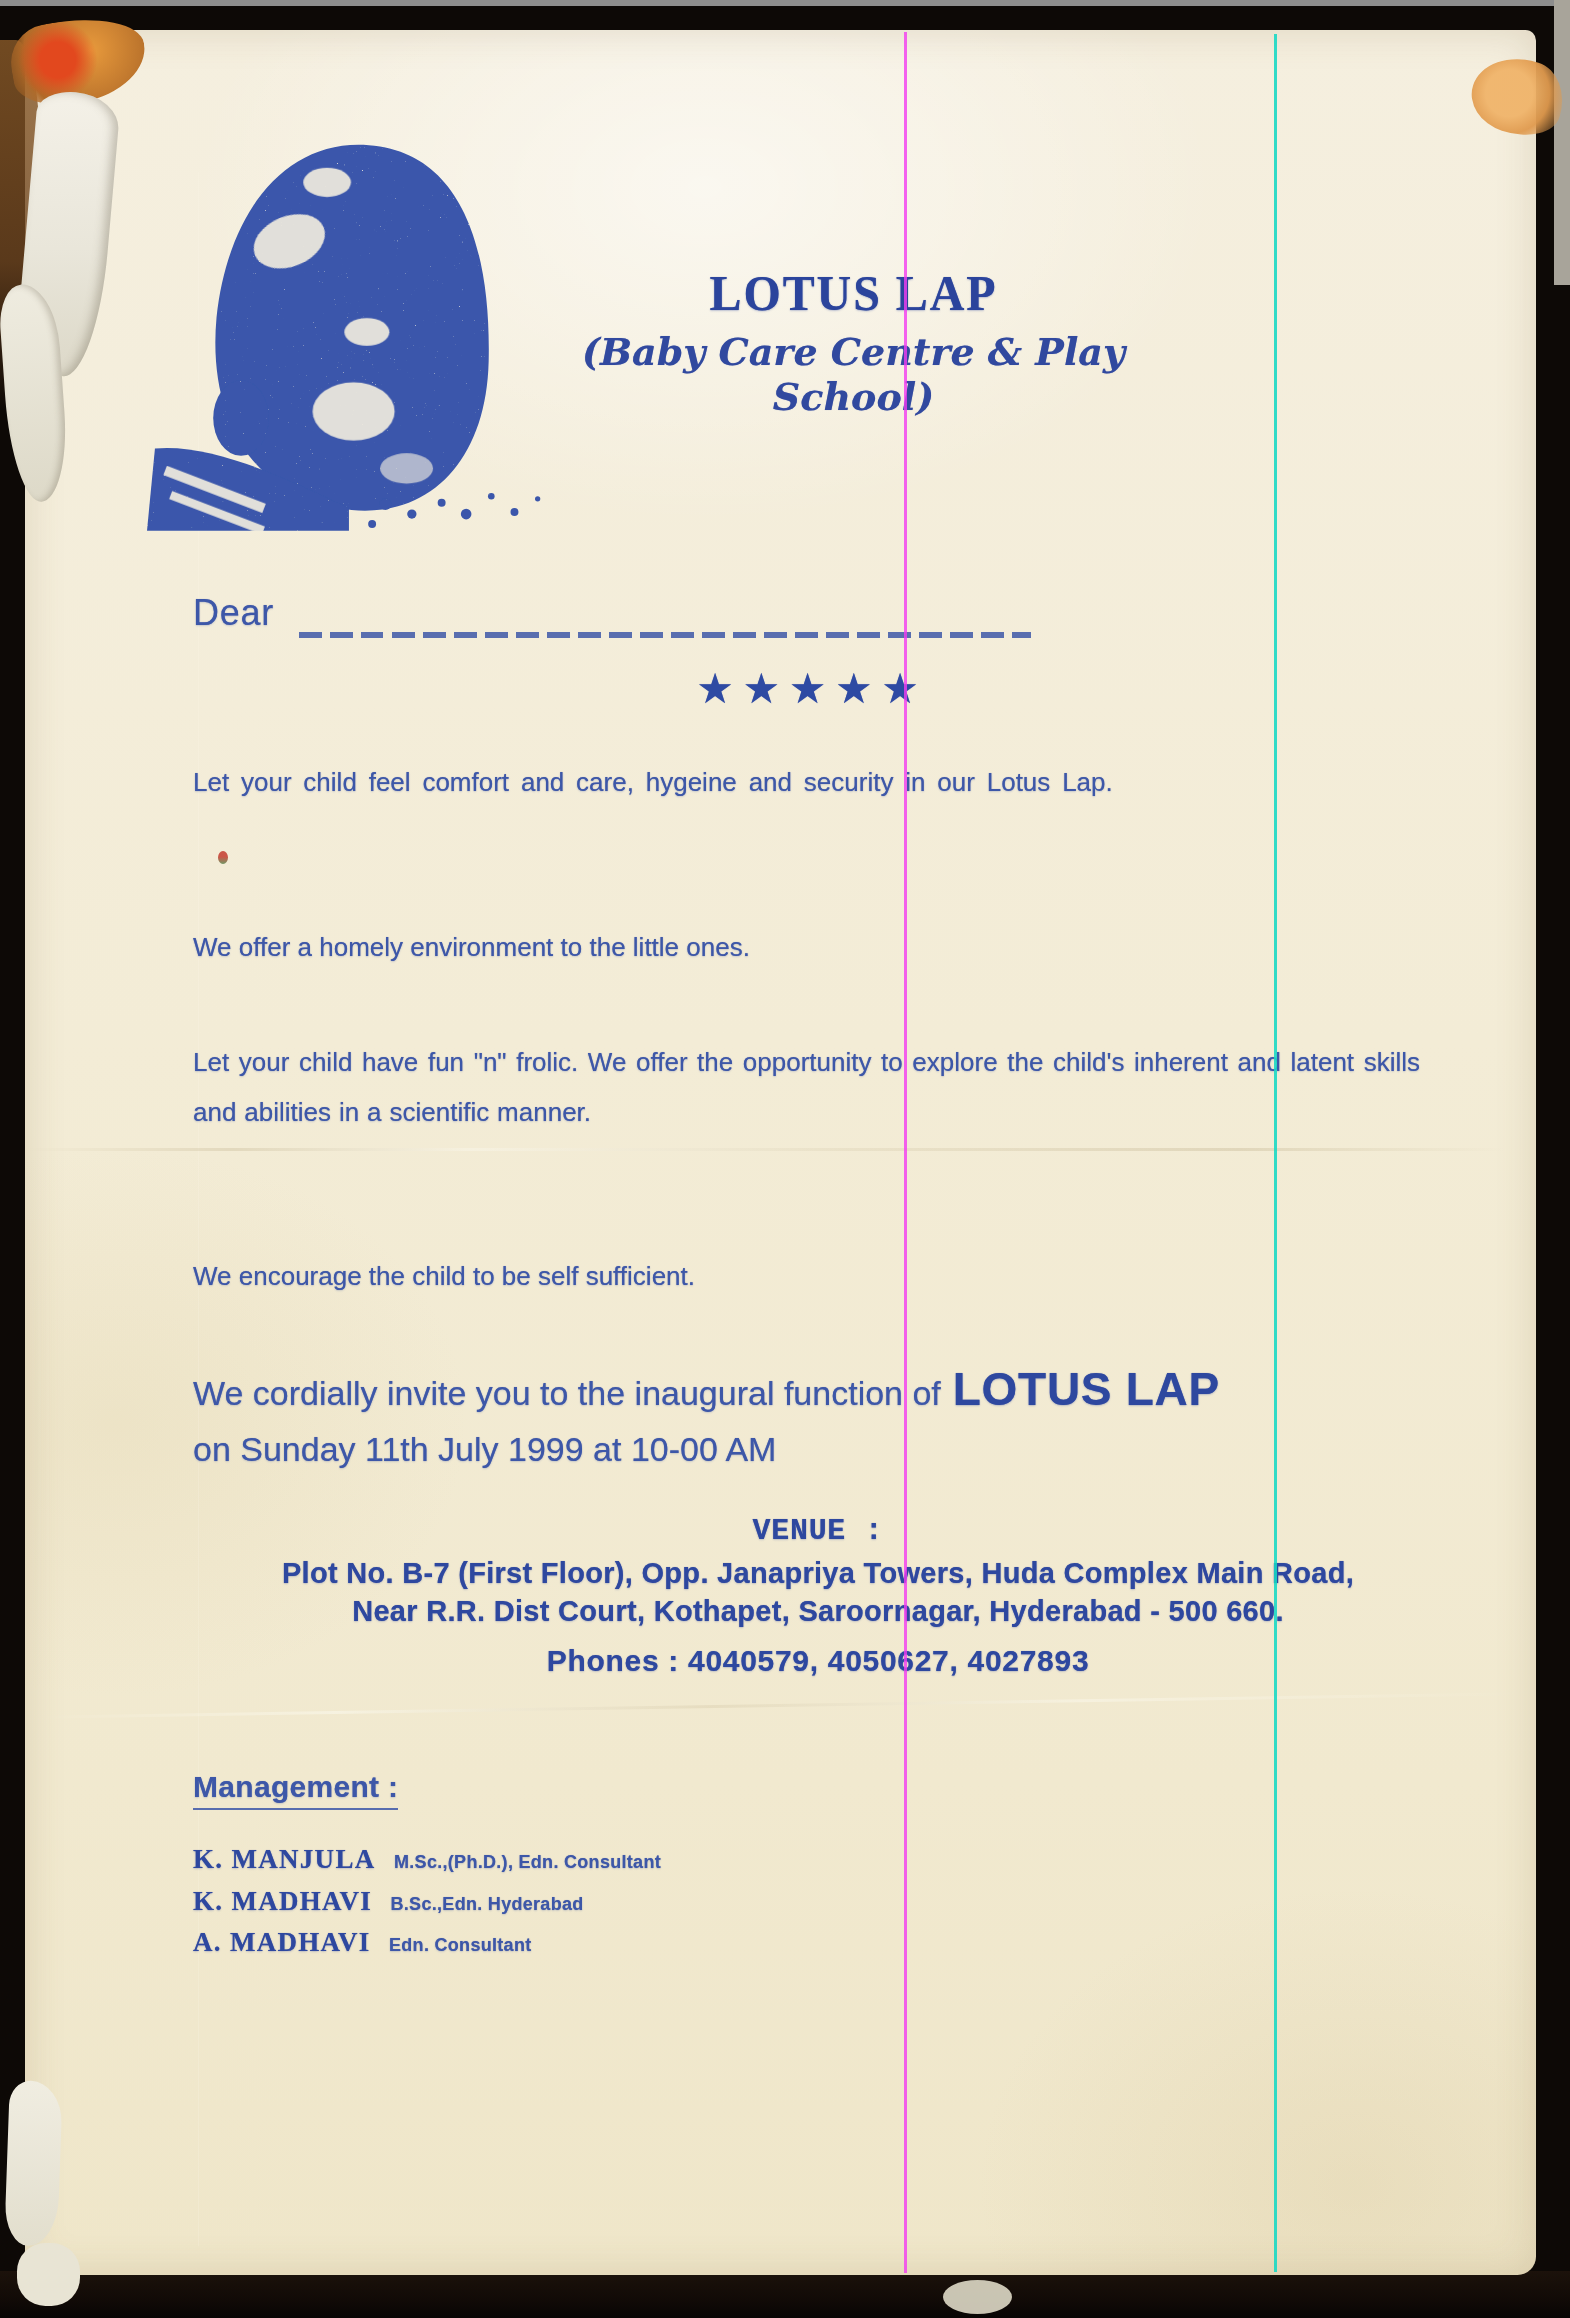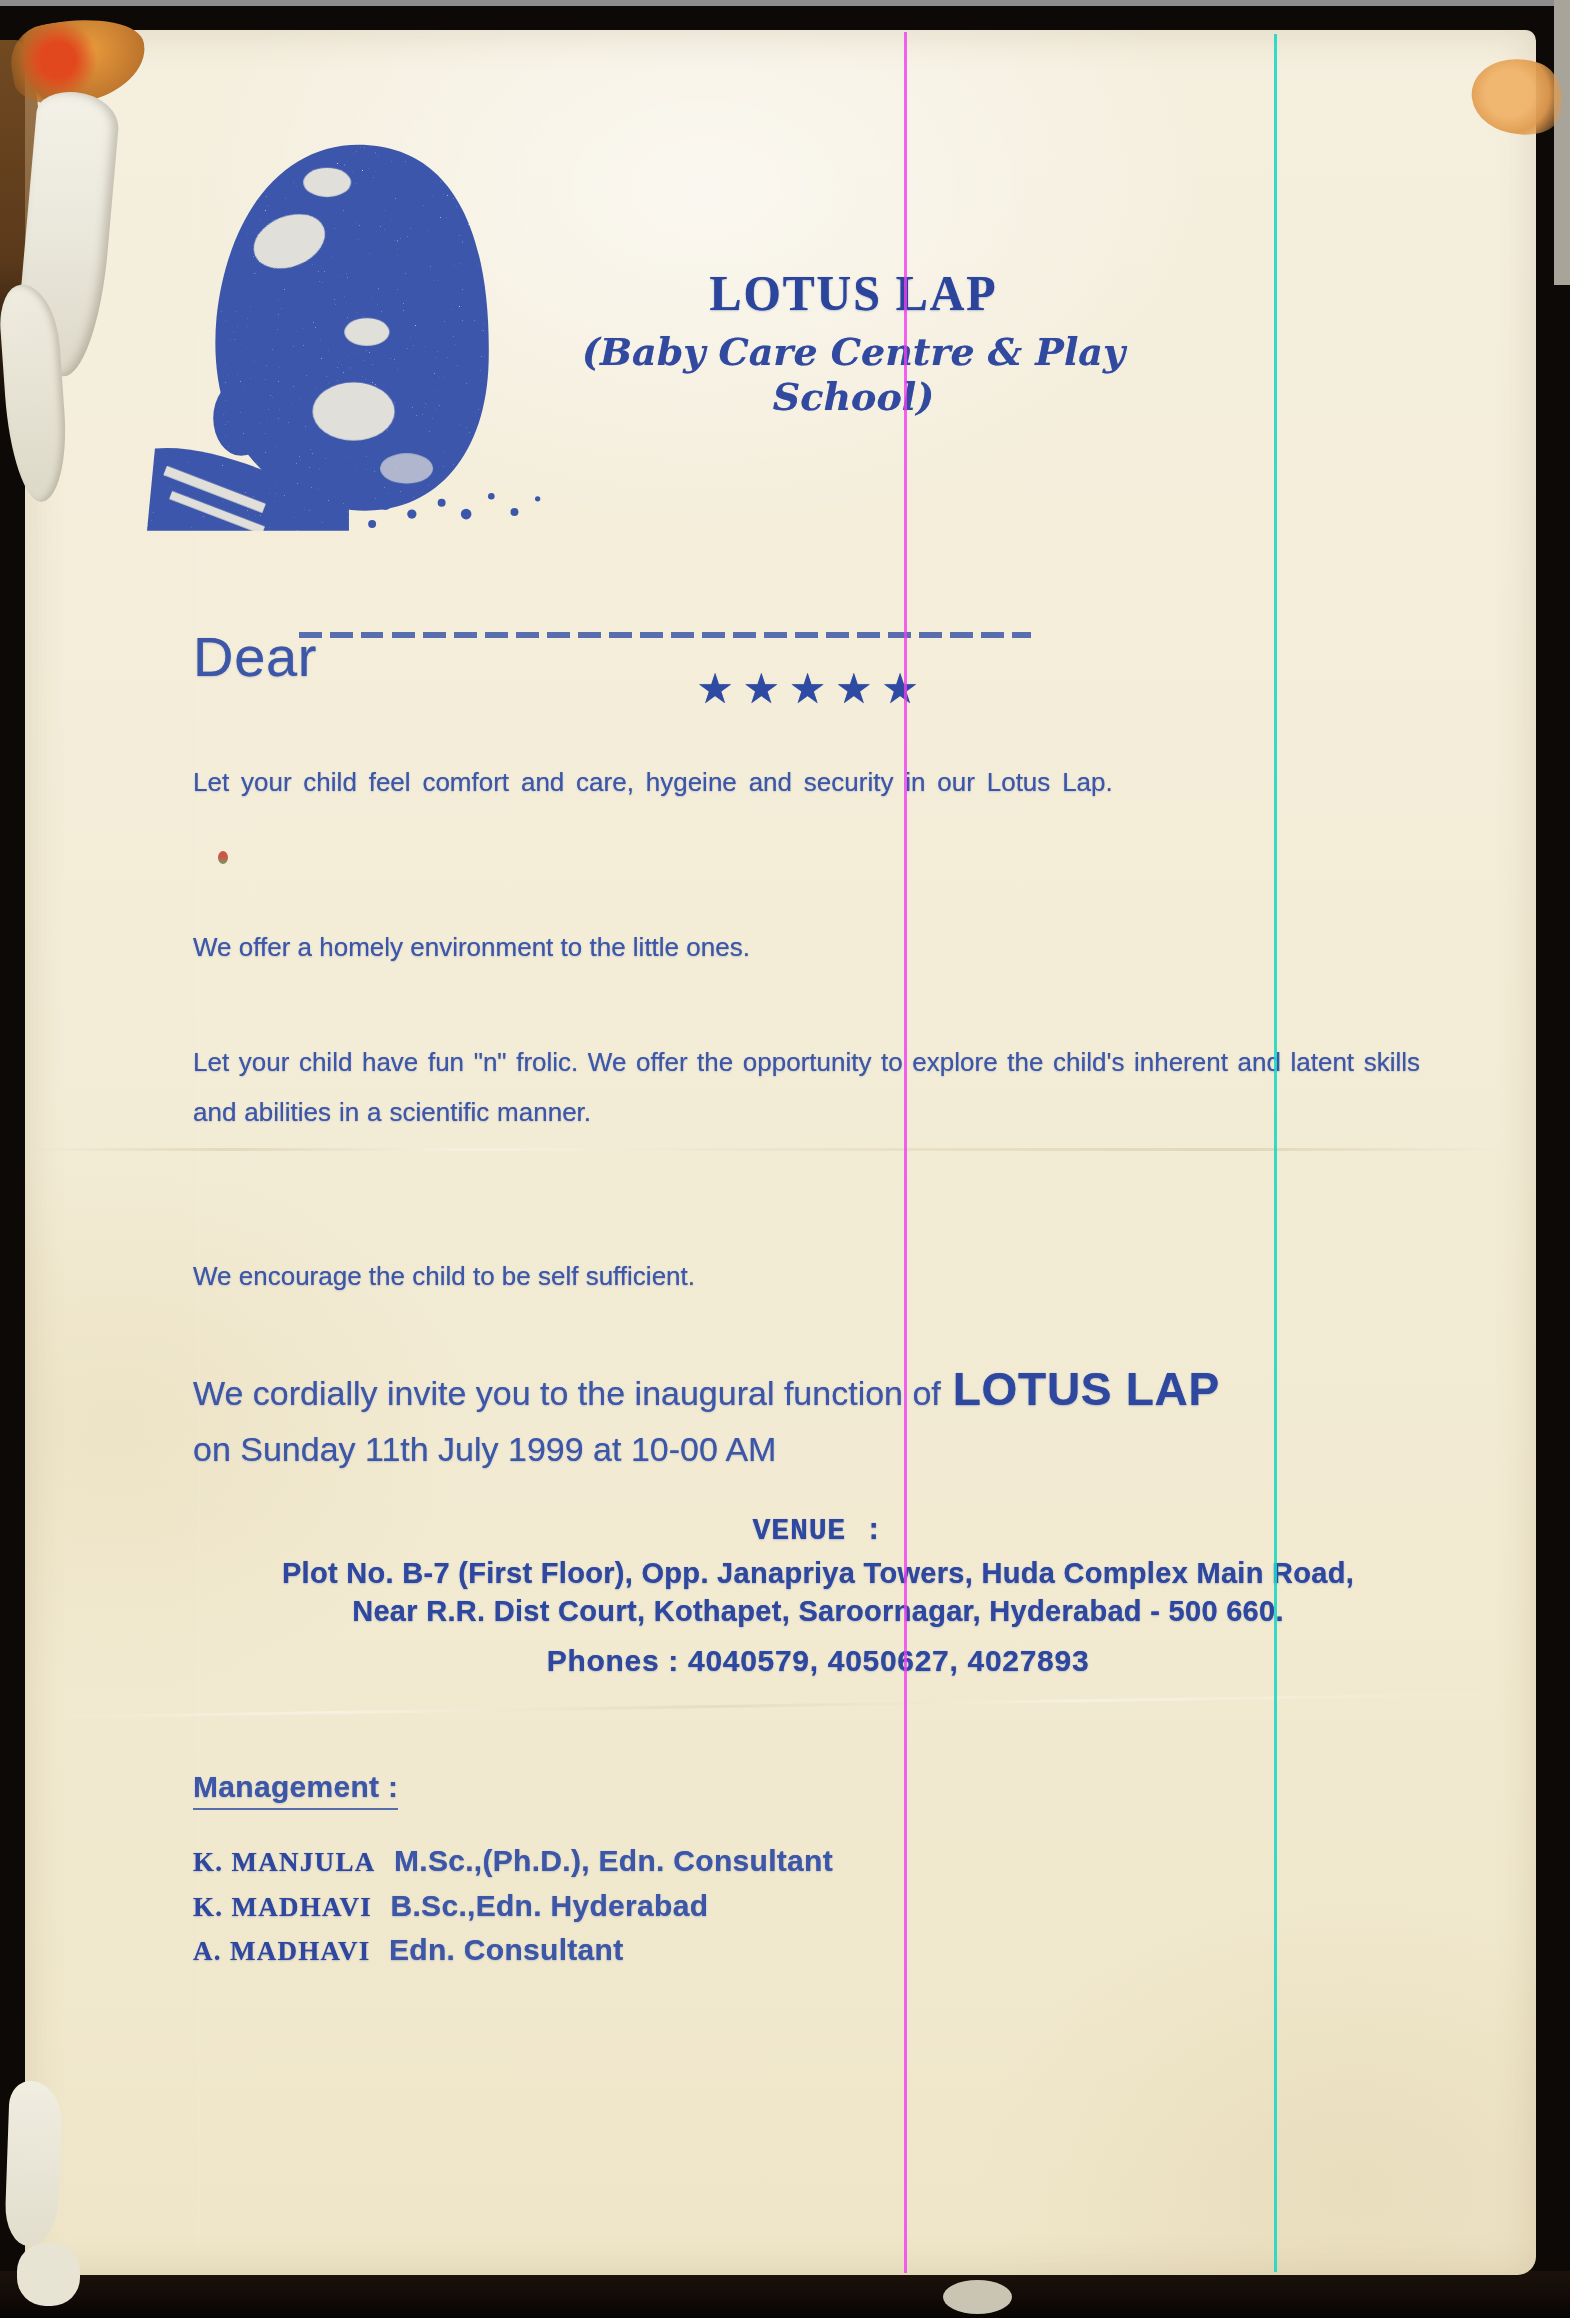--- a/index.html
+++ b/index.html
@@ -71,21 +71,21 @@
   .ink{color:#3d57a8;text-shadow:0 0 0.7px rgba(56,80,162,.6),0 1.3px 2px rgba(56,80,162,.2);}
   .ink-dark{color:#2e489f;text-shadow:0 0 0.7px rgba(44,68,158,.65),0 1.3px 2px rgba(44,68,158,.22);}
 
   .brand-block{position:absolute;left:530px;top:264px;width:647px;text-align:center;z-index:10;}
   .brand-title{font-family:"Liberation Serif",serif;font-weight:700;font-size:50px;letter-spacing:2px;
     color:#2b449c;transform:scaleX(.96);transform-origin:center;
     text-shadow:0 0 0.7px rgba(40,64,150,.7),0 1.3px 2px rgba(40,64,150,.25);}
   .brand-subtitle{margin-top:6.6px;font-family:"DejaVu Serif",serif;font-style:italic;font-weight:600;
     font-size:38px;color:#31499f;text-shadow:0 0 0.7px rgba(44,68,158,.55);}
 
-  .salutation{position:absolute;left:193px;top:624px;font-size:56px;z-index:10;letter-spacing:0.7px;}
+  .salutation{position:absolute;left:193px;top:592px;font-size:36px;z-index:10;letter-spacing:0.7px;}
   .dear-line{position:absolute;left:299px;top:632px;width:732px;height:6px;z-index:10;opacity:.85;
     background:repeating-linear-gradient(90deg,#3f58a8 0 22.5px,rgba(63,88,168,0) 22.5px 31px);
     filter:blur(0.4px);}
 
   .stars-row{position:absolute;left:680px;top:664px;width:264px;text-align:center;z-index:10;
     font-size:42px;letter-spacing:8.6px;color:#2e4aa3;text-shadow:0 0 0.7px rgba(46,74,163,.6);}
 
   .para{position:absolute;left:193px;width:1227px;font-size:26px;line-height:50px;
     text-align:justify;z-index:10;}
   .p1{top:757px;word-spacing:4.6px;}
@@ -104,21 +104,21 @@
   .venue-line{font-size:29px;font-weight:700;margin-top:8.6px;letter-spacing:0.3px;}
   .venue-line2{font-size:29px;font-weight:700;margin-top:5.3px;letter-spacing:0.3px;}
   .venue-phones{font-size:30px;font-weight:700;margin-top:16px;letter-spacing:0.7px;}
 
   .management{position:absolute;left:193px;top:1770px;width:1189px;z-index:10;}
   .mgmt-heading{display:inline-block;font-size:30px;font-weight:600;letter-spacing:0.3px;
     border-bottom:2.6px solid rgba(61,87,168,.85);padding-bottom:4px;}
   .mgmt-rows{margin-top:34px;}
   .mgmt-row{margin-bottom:10.6px;white-space:nowrap;}
   .mgmt-name{font-family:"Liberation Serif",serif;font-weight:700;font-size:27px;letter-spacing:1.3px;margin-top:8px;}
-  .mgmt-qual{font-size:30px;font-weight:700;margin-left:18.5px;letter-spacing:0.3px;}
+  .mgmt-qual{font-size:18px;font-weight:700;margin-left:18.5px;letter-spacing:0.3px;}
 
   .baby{position:absolute;left:147px;top:133px;width:437px;height:398px;z-index:9;}
 </style>
 </head>
 <body>
 
 <div class="outer-top-strip"></div>
 <div class="outer-right-strip"></div>
 <div class="frame-bottom"></div>
 

